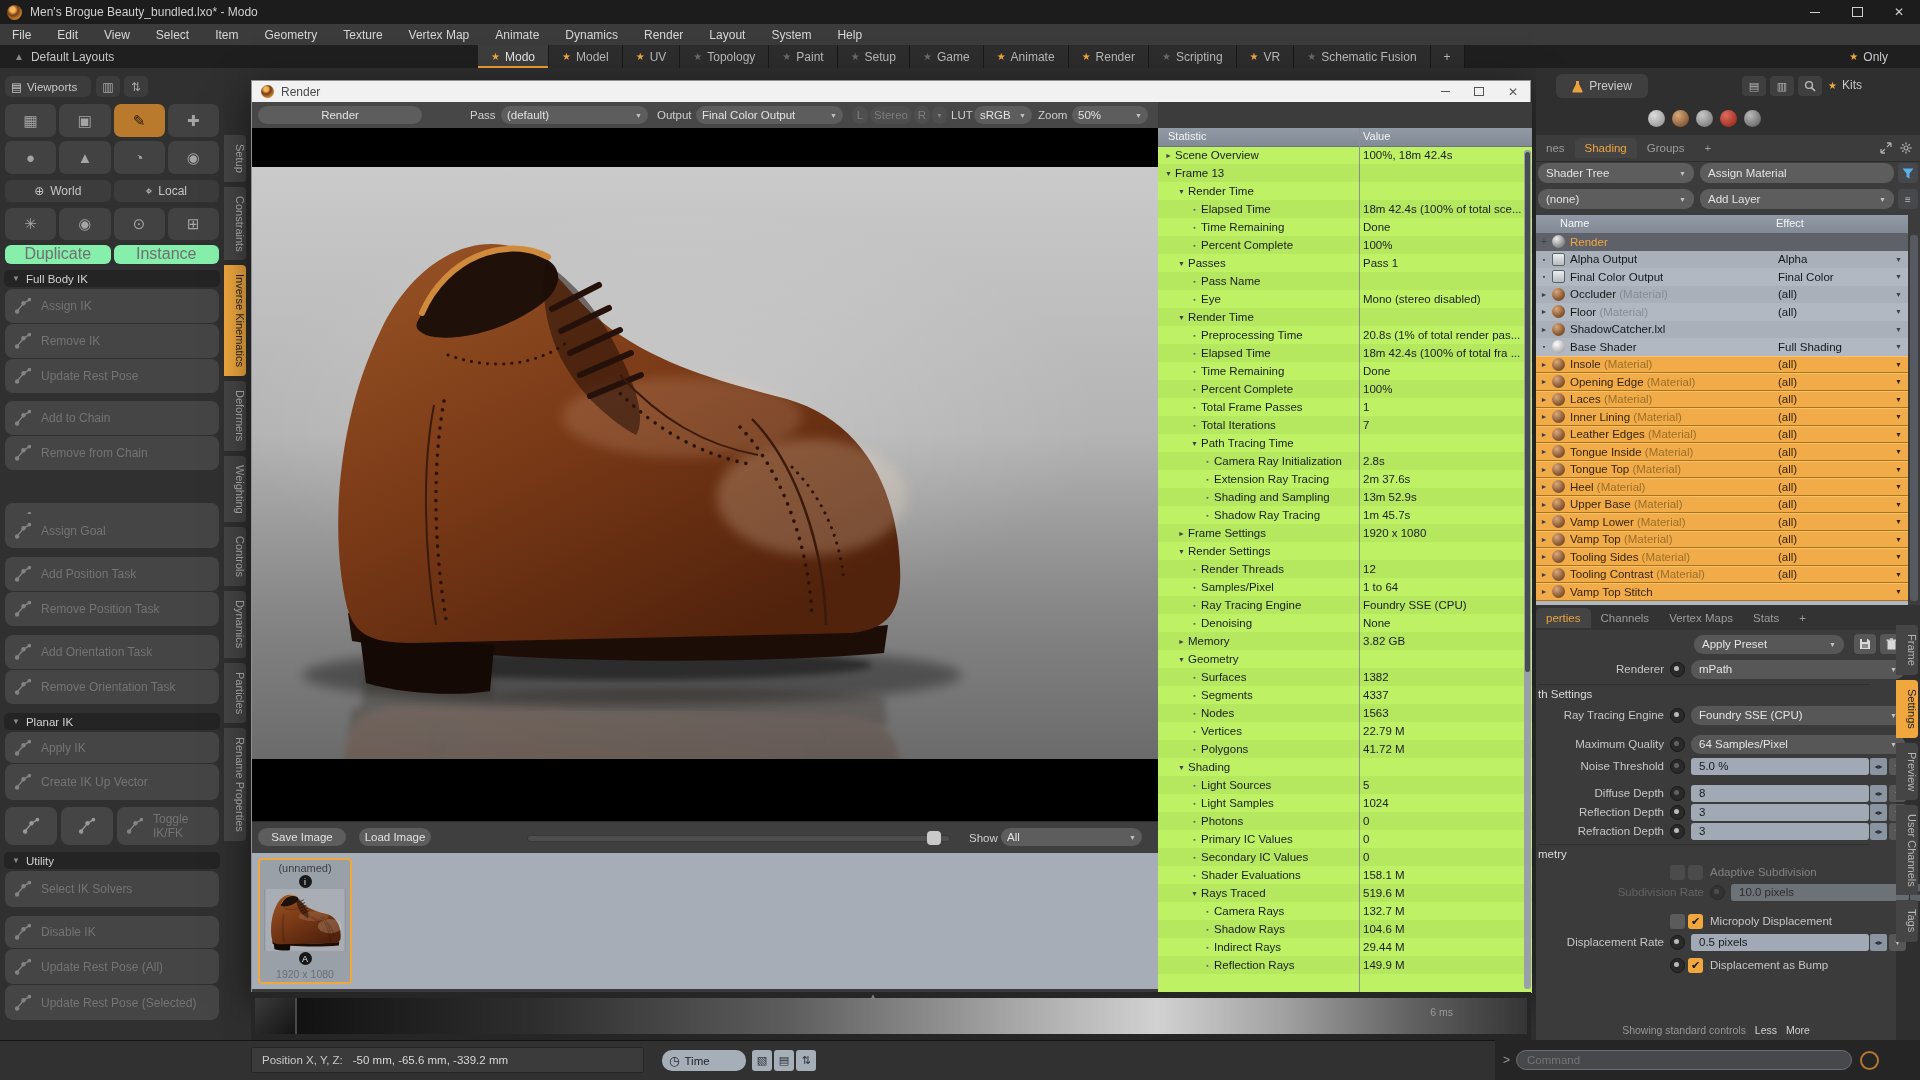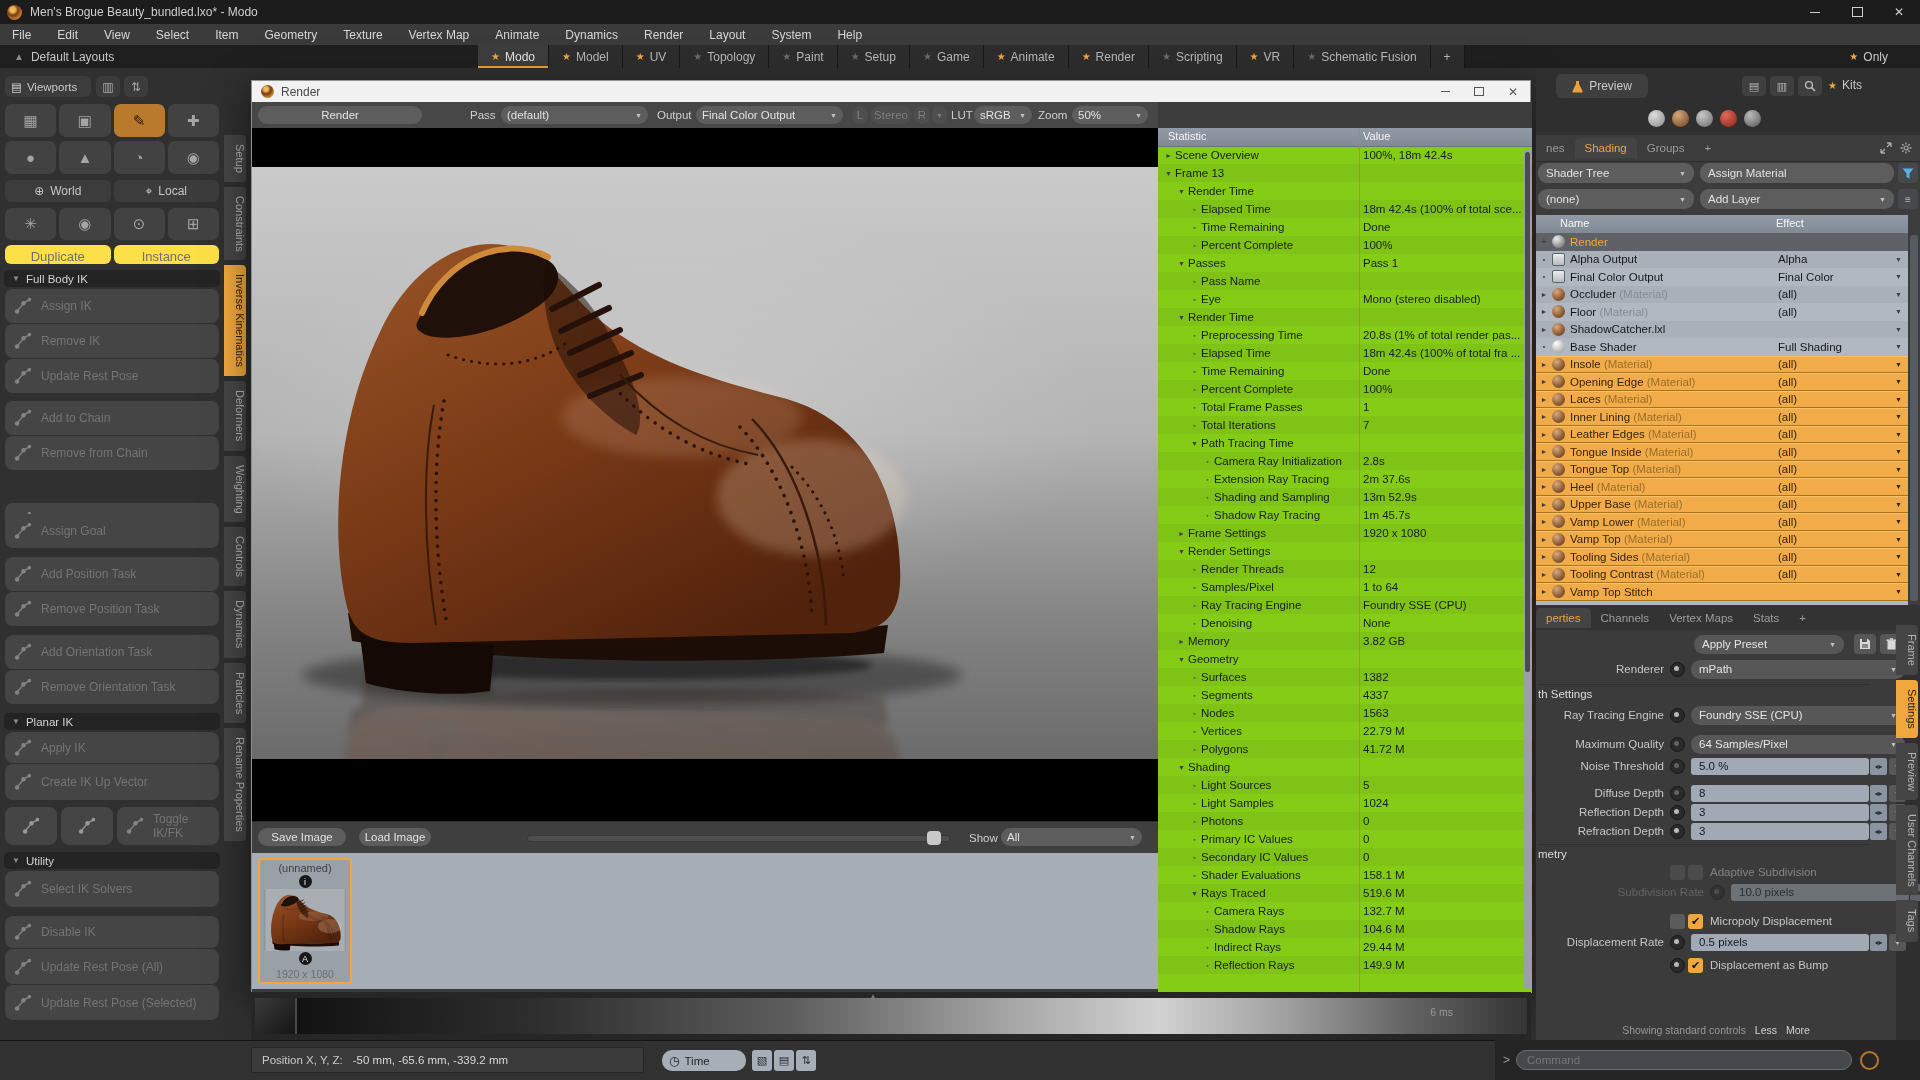--- a/index.html
+++ b/index.html
@@ -26,21 +26,21 @@
   .ltab{display:flex;align-items:center;gap:5px;padding:0 13px;background:#2d2d2d;border-right:1px solid #181818;color:#b9b9b9;font-size:12px;white-space:nowrap;}
   .ltab.active{background:#3d3d3d;color:#e4e4e4;box-shadow:inset 0 -2px 0 #ef9e36;}
   .star{font-size:10px;color:#6a6a6a;} .star.orange{color:#efa73e;}
   #onlygrp{position:absolute;right:32px;top:0;height:23px;display:flex;align-items:center;gap:5px;color:#c9c9c9;}
   
   #left-panel{left:0;top:68px;width:224px;height:972px;background:#303030;}
   .lrow{position:absolute;display:flex;gap:3px;left:5px;right:5px;}
   .icon-btn{flex:1;height:33px;background:#424242;border-radius:7px;display:flex;align-items:center;justify-content:center;color:#a5a5a5;font-size:15px;}
   .icon-btn.hl{background:#b97a2e;color:#2a1a06;}
   .wl-btn{flex:1;height:22px;background:#3c3c3c;border-radius:6px;display:flex;align-items:center;justify-content:center;gap:6px;color:#c6c6c6;font-size:12px;}
-  .ghost-btn{flex:1;height:19px;background:#fde047;border-radius:6px;display:flex;align-items:flex-end;justify-content:center;color:#6f6f6f;font-size:13px;}
+  .ghost-btn{flex:1;height:19px;background:#86efac;border-radius:6px;display:flex;align-items:flex-start;justify-content:center;color:#6f6f6f;font-size:16px;}
   #viewports-btn{position:absolute;left:5px;top:8px;width:86px;height:21px;background:#3c3c3c;border-radius:6px;display:flex;align-items:center;gap:5px;padding-left:6px;box-sizing:border-box;color:#c9c9c9;font-size:11.5px;}
   .vp-mini{position:absolute;top:8px;width:24px;height:21px;background:#3c3c3c;border-radius:5px;display:flex;align-items:center;justify-content:center;color:#a9a9a9;font-size:12px;}
   #left-tools{position:absolute;left:0;top:0;width:224px;height:972px;}
   .tool-header{position:absolute;left:4px;right:4px;height:17px;background:#242424;border-radius:5px;color:#d2d2d2;font-size:11.5px;display:flex;align-items:center;gap:6px;padding-left:8px;}
   .th-arr{font-size:8px;color:#8a8a8a;}
   .tool-btn{position:absolute;left:5px;right:5px;background:#454545;border-radius:8px;display:flex;align-items:center;gap:8px;padding-left:8px;box-sizing:border-box;}
   .tool-btn svg{flex:none;opacity:.75;}
   .tool-label{color:#747474;font-size:12px;}
   .tool-toggle-row{position:absolute;left:5px;right:5px;display:flex;gap:4px;}
   .mini-btn{width:52px;background:#454545;border-radius:8px;display:flex;align-items:center;justify-content:center;}
@@ -74,21 +74,21 @@
   #thumb-sel .tname{color:#3c3f44;font-size:11px;margin-top:2px;}
   .badge{width:13px;height:13px;border-radius:50%;background:#17181a;color:#e8e8e8;font-size:9px;display:flex;align-items:center;justify-content:center;margin:1px 0;}
   #thumb-img{width:82px;height:62px;background:#8f959d;overflow:hidden;}
   #thumb-sel .tsize{color:#6b7076;font-size:10.5px;margin-top:2px;}
   #rw-bottom-edge{position:absolute;left:0;top:908px;width:1280px;height:4px;background:#3a3a3a;}
   
   #stats-panel{position:absolute;left:906px;top:21px;width:374px;height:891px;background:#3c3c3c;}
   #stats-tabs{position:absolute;left:0;top:0;width:100%;height:26px;display:flex;align-items:center;gap:4px;padding-left:8px;box-sizing:border-box;border-bottom:1px solid #2e2e2e;}
   .stab{color:#9c9c9c;font-size:11px;padding:2px 5px;white-space:nowrap;}
   .stab.active{color:#eda43f;}
-  #stats-body{position:absolute;left:0;top:26px;width:100%;height:865px;background:#84cc16;overflow:hidden;}
+  #stats-body{position:absolute;left:0;top:26px;width:100%;height:865px;background:#bef264;overflow:hidden;}
   #stats-header{position:absolute;left:0;top:0;width:100%;height:18px;background:linear-gradient(#929aa5,#828a95);color:#f3f5f8;font-size:11px;border-bottom:1px solid #6d737c;}
   #stats-header .h1{position:absolute;left:10px;top:2px;} #stats-header .h2{position:absolute;left:205px;top:2px;}
   #stats-divider{position:absolute;left:201px;top:0;bottom:0;width:1px;background:#8b919b;}
   #stats-rows{position:absolute;left:0;top:18px;right:0;bottom:0;}
   .srow{position:relative;height:18px;display:flex;align-items:center;overflow:hidden;}
   .srow:nth-child(even){background:rgba(0,0,0,0.045);}
   .smark{flex:none;width:13px;text-align:center;}
   .m-open,.m-closed{font-size:7px;color:#3d424a;} .m-leaf{font-size:7px;color:#5c626b;}
   .sname{color:#1a1d22;font-size:11.5px;white-space:nowrap;overflow:hidden;max-width:188px;}
   .sval{position:absolute;left:205px;right:10px;color:#1a1d22;font-size:11.5px;white-space:nowrap;overflow:hidden;}

